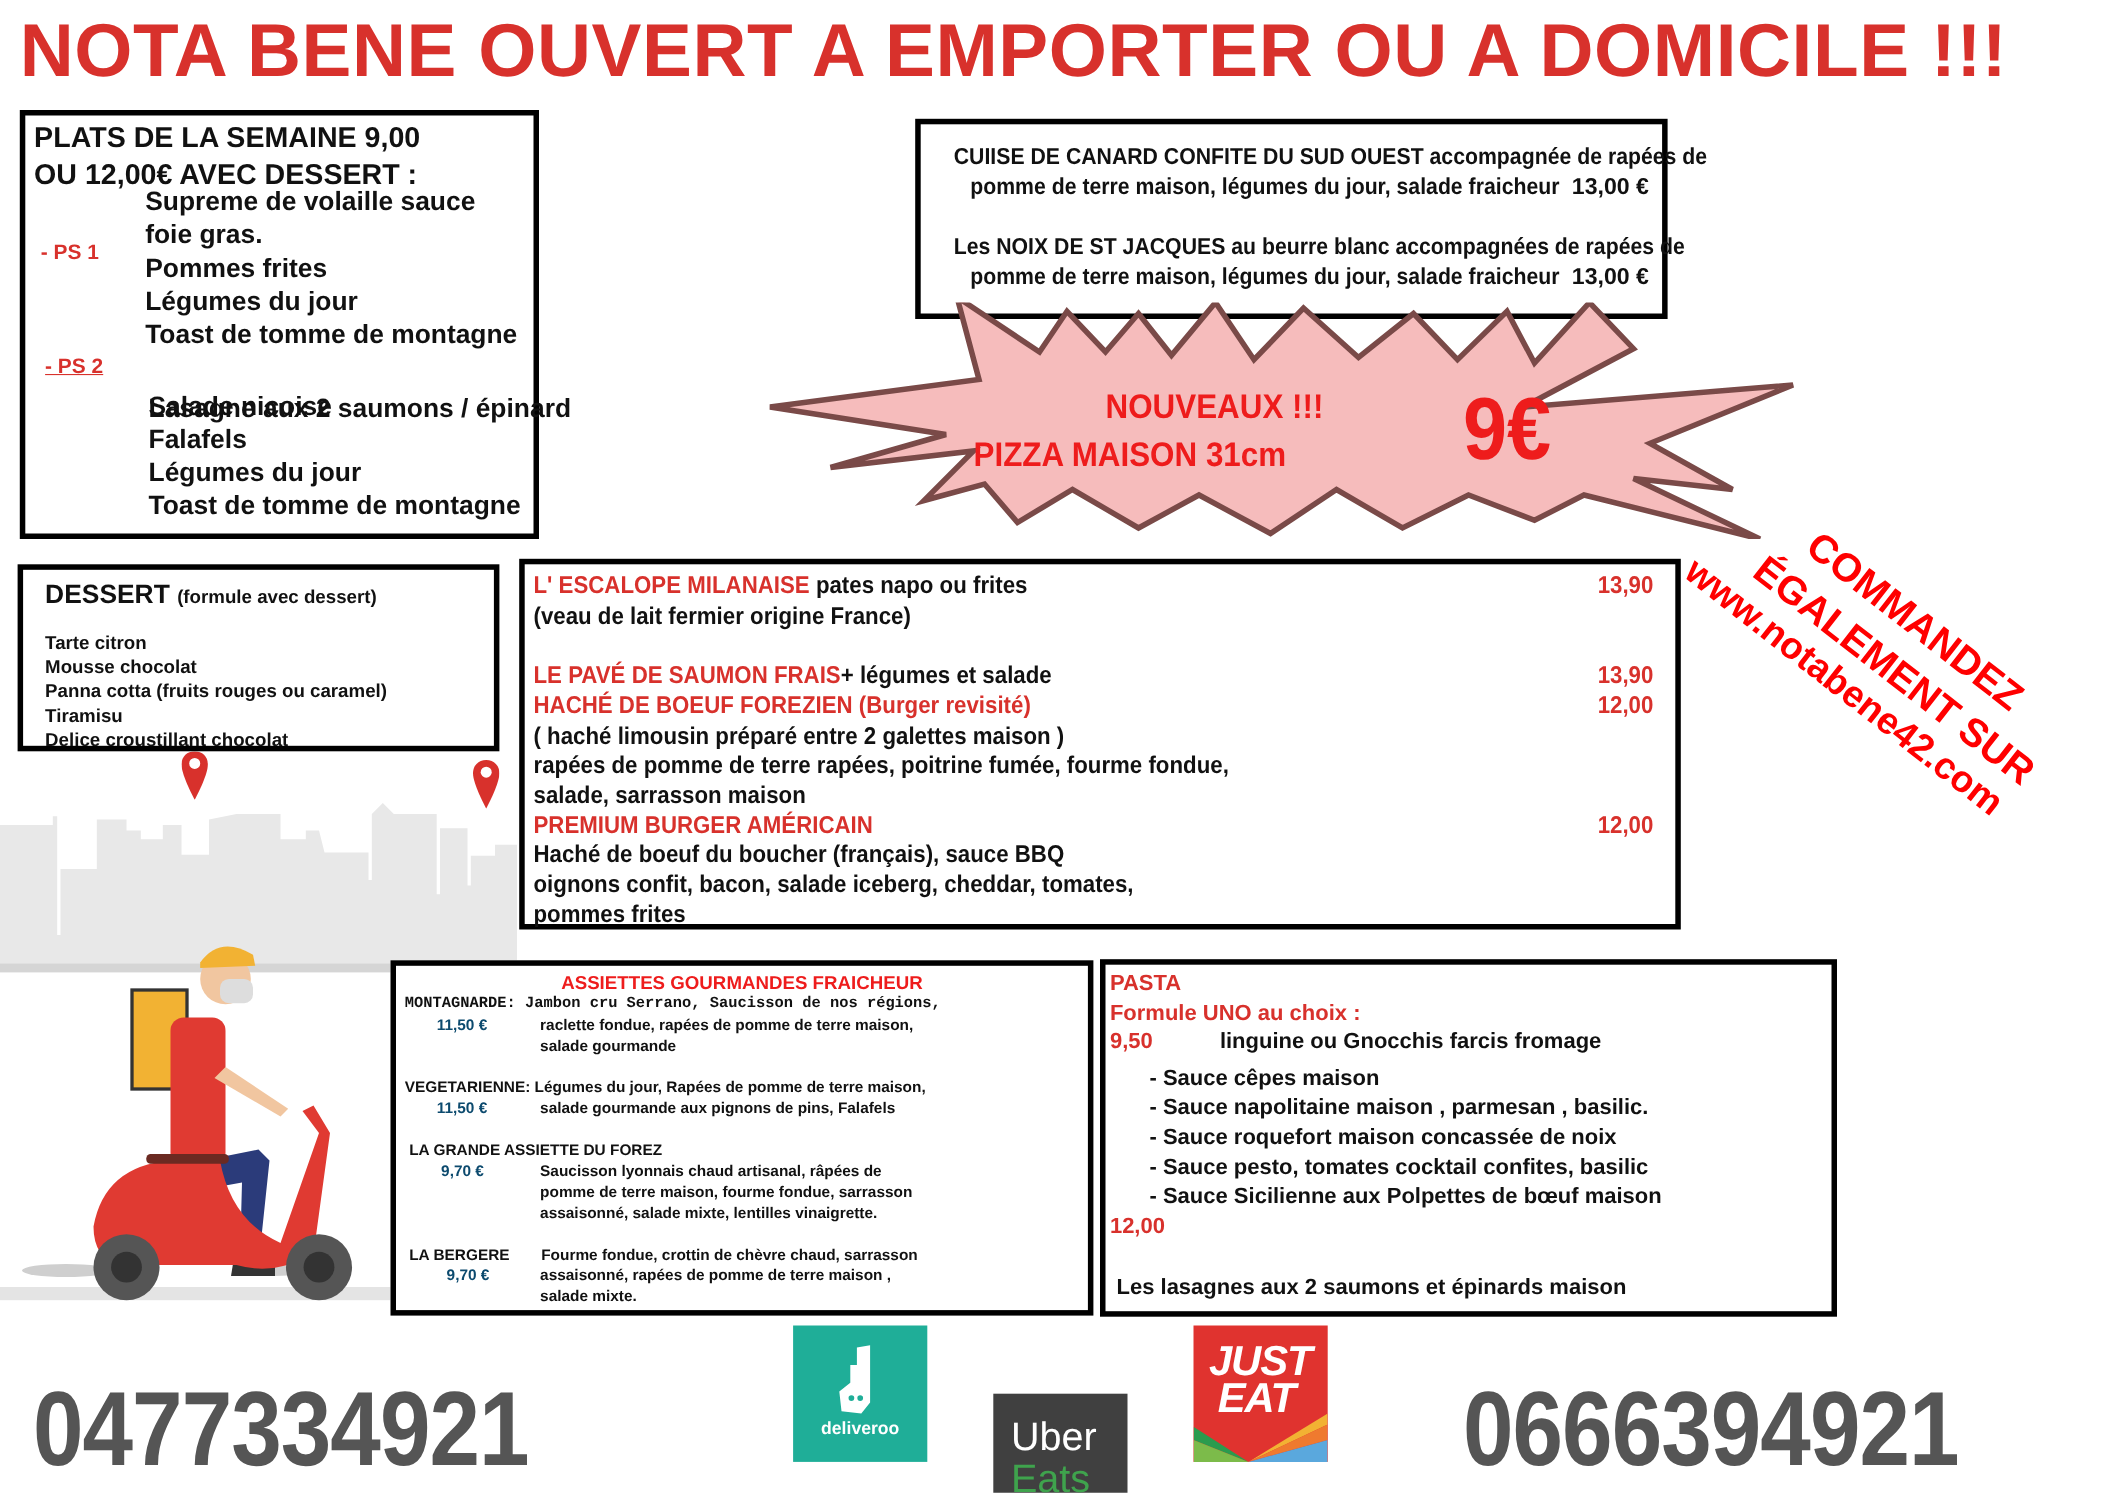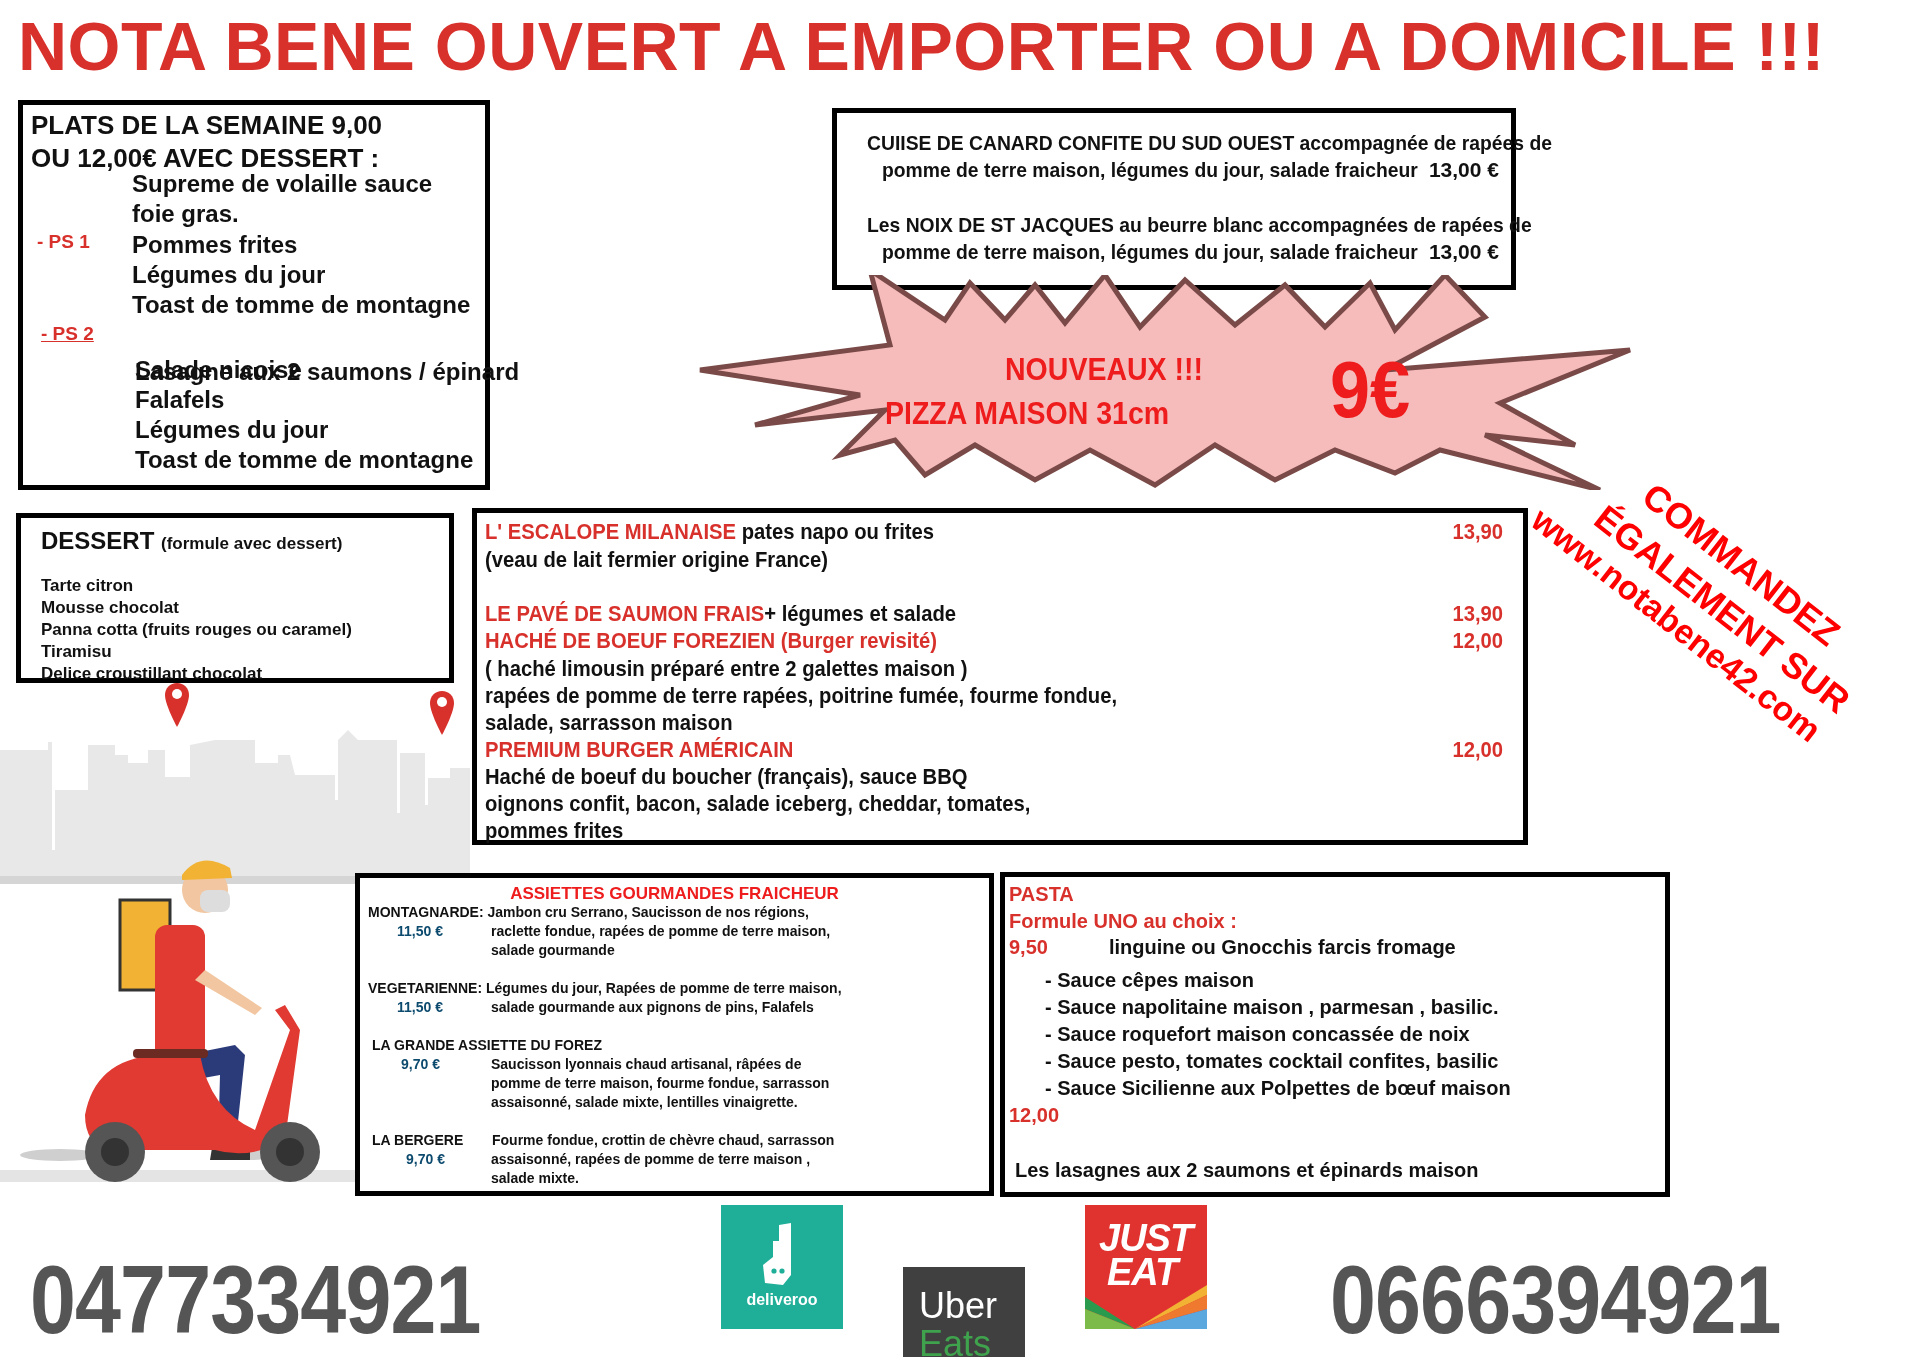--- a/index.html
+++ b/index.html
@@ -72,21 +72,21 @@
     .logo { position: absolute; width: 122px; height: 124px; overflow: hidden; }
   </style>
 </head>
 <body>
 
 <div class="abs headline">NOTA BENE OUVERT A EMPORTER OU A DOMICILE !!!</div>
 
 <div class="box plats">
   <div class="hdr">PLATS DE LA SEMAINE 9,00</div>
   <div class="hdr">OU 12,00€ AVEC DESSERT  :</div>
-  <div class="ps-label" style="left:14px; top:126px;text-align:center;">- PS 1</div>
+  <div class="ps-label" style="left:14px; top:114px;text-align:center;">- PS 1</div>
   <div class="item" style="top:64px;">Supreme de volaille sauce</div>
   <div class="item" style="top:94px;">foie gras.</div>
   <div class="item" style="top:125px;">Pommes frites</div>
   <div class="item" style="top:155px;">Légumes du jour</div>
   <div class="item" style="top:185px;">Toast de tomme de montagne</div>
   <div class="ps-label" style="left:18px; top:218px;text-decoration:underline;">- PS 2</div>
   <div class="item" style="top:236px; left:112px;margin-top:16px;">Lasagne aux 2 saumons / épinard</div>
   <div class="item" style="top:250px; left:112px;">Salade nicoise</div>
   <div class="item" style="top:280px; left:112px;">Falafels</div>
   <div class="item" style="top:310px; left:112px;">Légumes du jour</div>
@@ -199,21 +199,21 @@
   <rect x="133" y="219" width="75" height="9" rx="4" fill="#6b2a22"></rect>
   <circle cx="115" cy="322" r="30" fill="#555"></circle>
   <circle cx="115" cy="322" r="14" fill="#333"></circle>
   <circle cx="290" cy="322" r="30" fill="#555"></circle>
   <circle cx="290" cy="322" r="14" fill="#333"></circle>
 </svg>
 
 <div class="box assiettes">
   <div class="title">ASSIETTES GOURMANDES FRAICHEUR</div>
 
-  <div class="t" style="left:8px; top:26px;">
+  <div class="t" style="left:8px; top:26px;font-family:Liberation Mono, monospace;">
     <span>MONTAGNARDE:</span>
     <span>Jambon cru  Serrano, Saucisson de nos régions,</span>
   </div>
   <div class="p" style="left:37px; top:45px;">11,50 €</div>
   <div class="t" style="left:131px; top:45px;">raclette fondue, rapées de pomme de terre maison,</div>
   <div class="t" style="left:131px; top:64px;">salade gourmande</div>
 
   <div class="t" style="left:8px; top:102px;">
     <span>VEGETARIENNE:</span>
     <span>Légumes du jour, Rapées de pomme de terre maison,</span>

